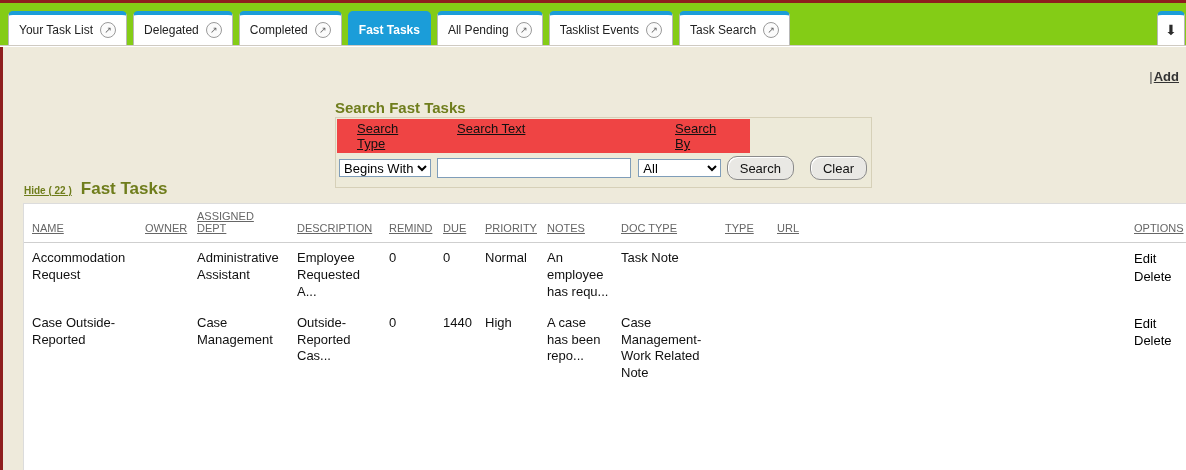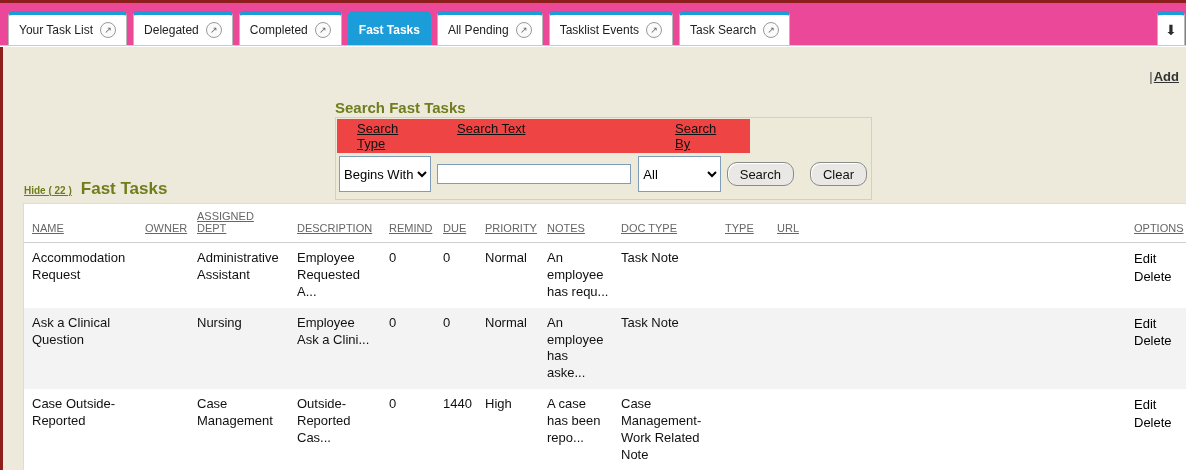--- a/index.html
+++ b/index.html
@@ -4,21 +4,21 @@
 <style>
   * { margin:0; padding:0; box-sizing:border-box; }
   html,body { background:#ffffff; }
   body { font-family:"Liberation Sans", sans-serif; }
 
   .page { position:relative; width:1186px; height:470px; background:#ffffff; overflow:hidden; }
 
   .top-line { position:absolute; top:0; left:0; right:0; height:3px; background:var(--accent_red,#8e1e1e); }
 
   
-  .tabbar { position:absolute; top:3px; left:0; right:0; height:43px; background:#ec4899;
+  .tabbar { position:absolute; top:3px; left:0; right:0; height:43px; background:#84cc16;
             border-bottom:1px solid #cfcac2; display:flex; align-items:flex-end; padding-left:8px; gap:6px; }
   .tab { display:flex; align-items:center; gap:7px; height:34px; padding:0 10px; background:#ffffff;
          border:1px solid #b7b7b7; border-bottom:none; border-top:4px solid var(--accent_blue,#1b9dd9);
          border-radius:5px 5px 0 0; font-size:12px; color:#222; cursor:pointer; white-space:nowrap; }
   .tab.active { background:var(--accent_blue,#1b9dd9); border-color:var(--accent_blue,#1b9dd9); color:#fff; font-weight:bold; }
   .tab-icon { width:16px; height:16px; border:1px solid #9a9a9a; border-radius:50%; background:#fbfbfb;
               display:flex; align-items:center; justify-content:center; font-size:9px; color:#666; flex:none; }
   .tab-overflow { margin-left:auto; margin-right:1px; width:28px; padding:0; justify-content:center; }
   .overflow-arrow { font-family:"DejaVu Sans", sans-serif; font-size:14px; color:#2b2b2b; }
 
@@ -32,21 +32,21 @@
   
   .search-block { position:absolute; left:332px; top:52px; width:537px; }
   .search-title { color:var(--olive,#6f7d1c); font-weight:bold; font-size:15px; margin-bottom:1px; }
   .search-box { border:1px solid #d6d0b8; background:#edead9; padding:1px 1px 2px 1px; }
   .search-labels { display:flex; }
   .sl { background:#ef4444; font-size:13px; color:#111; padding:2px 20px;text-decoration:underline; }
   .sl-type { width:100px; }
   .sl-text { width:218px; }
   .sl-by   { width:95px; }
   .search-controls { display:flex; align-items:center; padding:3px 3px 5px 2px; }
-  .sel { height:36px; font-size:13px; font-family:"Liberation Sans",sans-serif; border:1px solid #7f9db9; background:#fff; }
+  .sel { height:18px; font-size:13px; font-family:"Liberation Sans",sans-serif; border:1px solid #7f9db9; background:#fff; }
   .sel-type { width:97px; }
   .sel-by { width:90px; margin-left:7px; }
   .search-input { width:212px; height:20px; margin-left:6px; border:1px solid #7f9db9; background:#fff;
                   font-size:13px; font-family:"Liberation Sans",sans-serif; padding:0 3px; }
   .btn { margin-left:6px; height:24px; padding:0 12px; font-size:13px; font-family:"Liberation Sans",sans-serif;
          color:#111; background:#e9e8e4; border:1px solid #8a8a8a; border-radius:10px;
          box-shadow:inset 1px 1px 0 #ffffff; cursor:pointer; }
   .btn-clear { margin-left:16px; }
 
   
@@ -184,37 +184,20 @@
             <td>Normal</td>
             <td>An employee has requ...</td>
             <td>Task Note</td>
             <td></td>
             <td></td>
             <td>
               <a class="action-link">Edit</a>
               <a class="action-link">Delete</a>
             </td>
           </tr>
-          <tr class="alt">
-            <td>Ask a Clinical Question</td>
-            <td></td>
-            <td>Nursing</td>
-            <td>Employee Ask a Clini...</td>
-            <td>0</td>
-            <td>0</td>
-            <td>Normal</td>
-            <td>An employee has aske...</td>
-            <td>Task Note</td>
-            <td></td>
-            <td></td>
-            <td>
-              <a class="action-link">Edit</a>
-              <a class="action-link">Delete</a>
-            </td>
-          </tr>
           <tr>
             <td>Case Outside-Reported</td>
             <td></td>
             <td>Case Management</td>
             <td>Outside-Reported Cas...</td>
             <td>0</td>
             <td>1440</td>
             <td>High</td>
             <td>A case has been repo...</td>
             <td>Case Management-Work Related Note</td>

